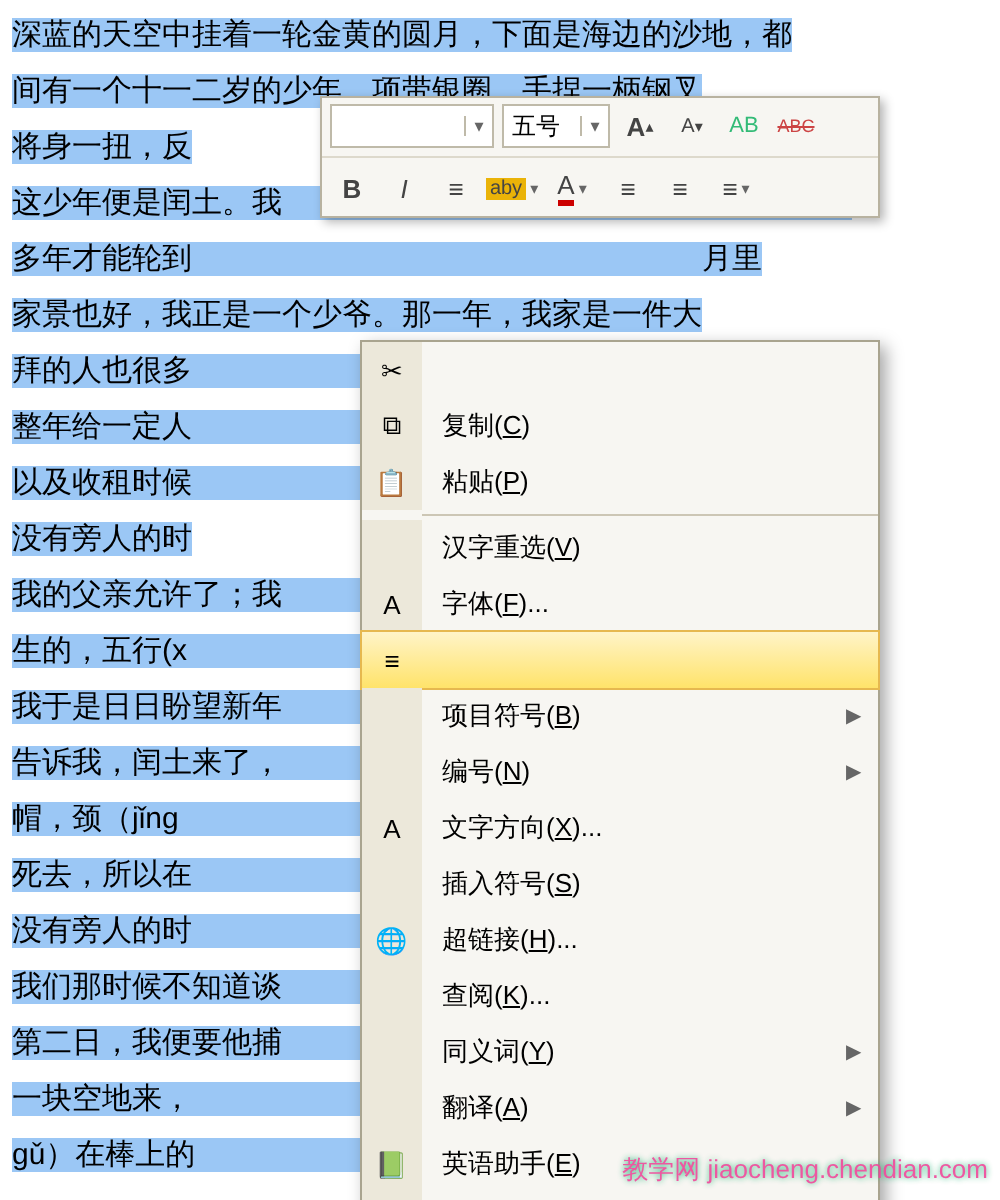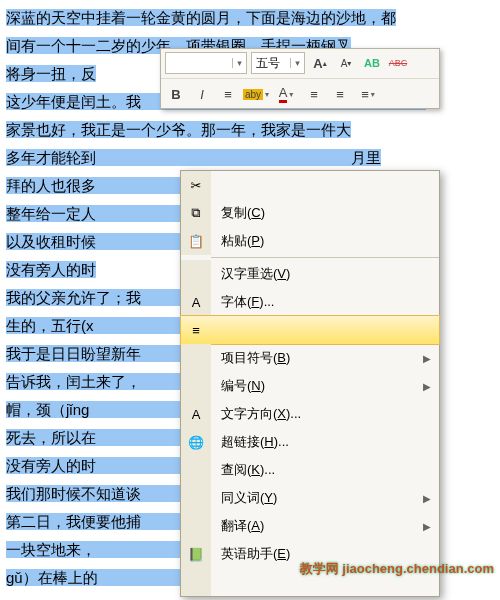--- a/index.html
+++ b/index.html
@@ -17,33 +17,33 @@
 .btn.w{width:26px}
 .btn .dd{font-size:8px;margin-left:2px;color:#666}
 .menu{position:absolute;left:180px;top:170px;width:260px;background:#f7f6f2;border:1px solid #a9a48f;box-shadow:3px 3px 8px rgba(0,0,0,.35)}
 .mi{display:flex;align-items:center;height:28px;font-size:13px;cursor:pointer;position:relative}
 .mi.hl{background:linear-gradient(#fff4c8,#ffe36a);outline:1px solid #e6b84f}
 .mi .ic{width:30px;height:28px;display:flex;align-items:center;justify-content:center;background:#ece8da;font-size:13px}
 .mi.hl .ic{background:transparent}
 .mi .lbl{flex:1;padding-left:10px}
 .mi .sub{width:16px;color:#666;font-size:10px}
 .msep{height:1px;background:#ccc6b5;margin:2px 0 2px 30px}
-.wm{position:absolute;right:6px;bottom:22px;color:#c2410c;font-size:13px;font-weight:bold;text-shadow:0 0 3px #0a6;opacity:.9}
+.wm{position:absolute;right:6px;bottom:6px;color:#ec4899;font-size:13px;font-weight:normal;text-shadow:0 0 3px #0a6;opacity:.9}
 u{text-decoration:underline}
 </style>
 </head>
 <body>
 
 <div class="doc" id="doc">
     <p><span class="sel">深蓝的天空中挂着一轮金黄的圆月，下面是海边的沙地，都</span></p>
     <p><span class="sel">间有一个十一二岁的少年，项带银圈，手捏一柄钢叉</span></p>
     <p><span class="sel">将身一扭，反</span></p>
     <p><span class="sel">这少年便是闰土。我　　　　　　　　　　　　　　　　将有三</span></p>
+    <p><span class="sel">多年才能轮到　　　　　　　　　　　　　　　　　月里</span></p>
     <p><span class="sel">家景也好，我正是一个少爷。那一年，我家是一件大</span></p>
-    <p><span class="sel">多年才能轮到　　　　　　　　　　　　　　　　　月里</span></p>
     <p><span class="sel">拜的人也很多　　　　　　　　　　　　　　　　个忙月</span></p>
     <p><span class="sel">整年给一定人　　　　　　　　　　　　　　　　的，叫短</span></p>
     <p><span class="sel">以及收租时候　　　　　　　　　　　　　　　　忙不</span></p>
     <p><span class="sel">没有旁人的时</span></p>
     <p><span class="sel">我的父亲允许了；我　　　　　　　　　　　　　　　名字，他</span></p>
     <p><span class="sel">生的，五行(x　　　　　　　　　　　　　　　　土。他</span></p>
     <p><span class="sel">我于是日日盼望新年　　　　　　　　　　　　　　　到了</span></p>
     <p><span class="sel">告诉我，闰土来了，　　　　　　　　　　　　　　　，紫色</span></p>
     <p><span class="sel">帽，颈（jǐng　　　　　　　　　　　　　　　　，</span></p>
     <p><span class="sel">死去，所以在　　　　　　　　　　　　　　　　套住了</span></p>
@@ -66,21 +66,21 @@
       </div>
     <div class="btn">
         <b>A</b>
         <sup style="font-size:8px">▴</sup>
       </div>
     <div class="btn">
         <span style="font-size:10px">A</span>
         <sup style="font-size:8px">▾</sup>
       </div>
     <div class="btn">
-        <span style="color:#3b7;font-weight:bold;font-size:11px">AB</span>
+        <span style="color:#3b7;font-weight:normal;font-size:11px">AB</span>
       </div>
     <div class="btn">
         <span style="font-size:9px;text-decoration:line-through;color:#c44">ABC</span>
       </div>
   </div>
   <div class="tb-sep"></div>
   <div class="tb-row">
     <div class="btn">
         <b>B</b>
       </div>
@@ -143,20 +143,24 @@
     <div class="mi">
       <span class="ic"></span>
       <span class="lbl">编号(<u>N</u>)</span>
       <span class="sub">▶</span>
     </div>
     <div class="mi">
       <span class="ic">A</span>
       <span class="lbl">文字方向(<u>X</u>)...</span>
     </div>
     <div class="mi">
+      <span class="ic"></span>
+      <span class="lbl">插入符号(<u>S</u>)</span>
+    </div>
+    <div class="mi">
       <span class="ic">🌐</span>
       <span class="lbl">超链接(<u>H</u>)...</span>
     </div>
     <div class="mi">
       <span class="ic"></span>
       <span class="lbl">查阅(<u>K</u>)...</span>
     </div>
     <div class="mi">
       <span class="ic"></span>
       <span class="lbl">同义词(<u>Y</u>)</span>

